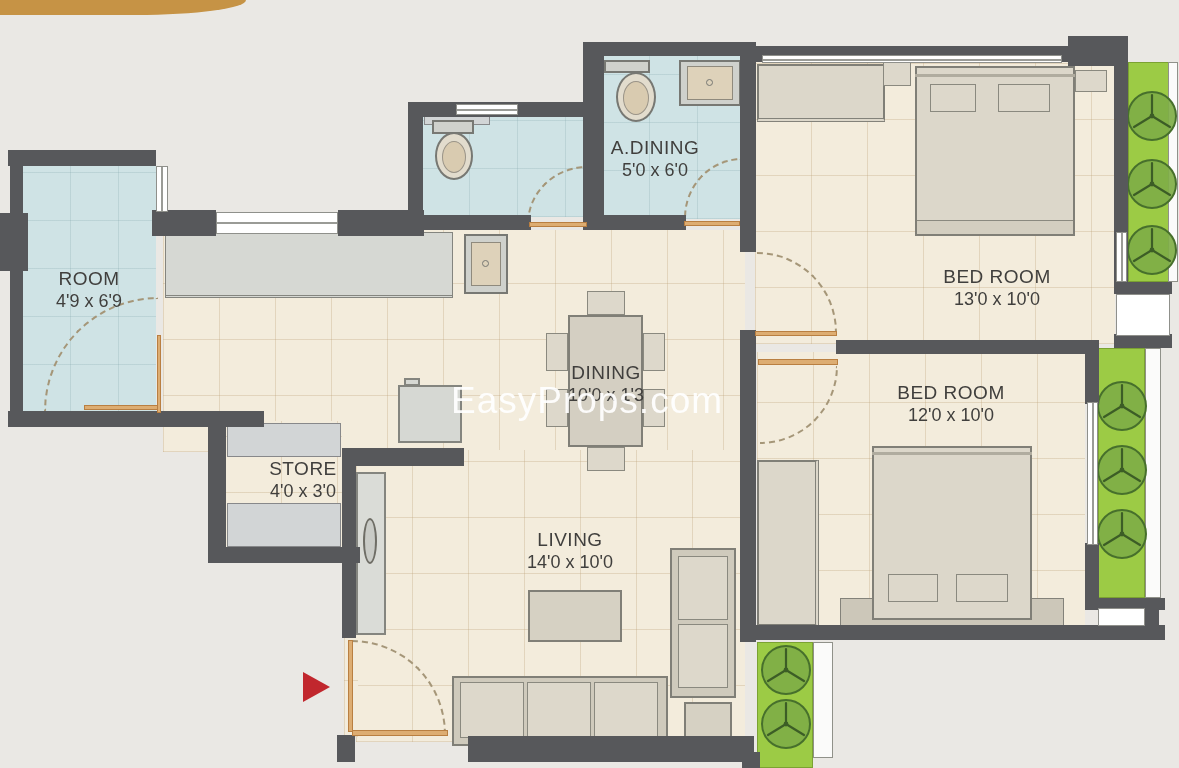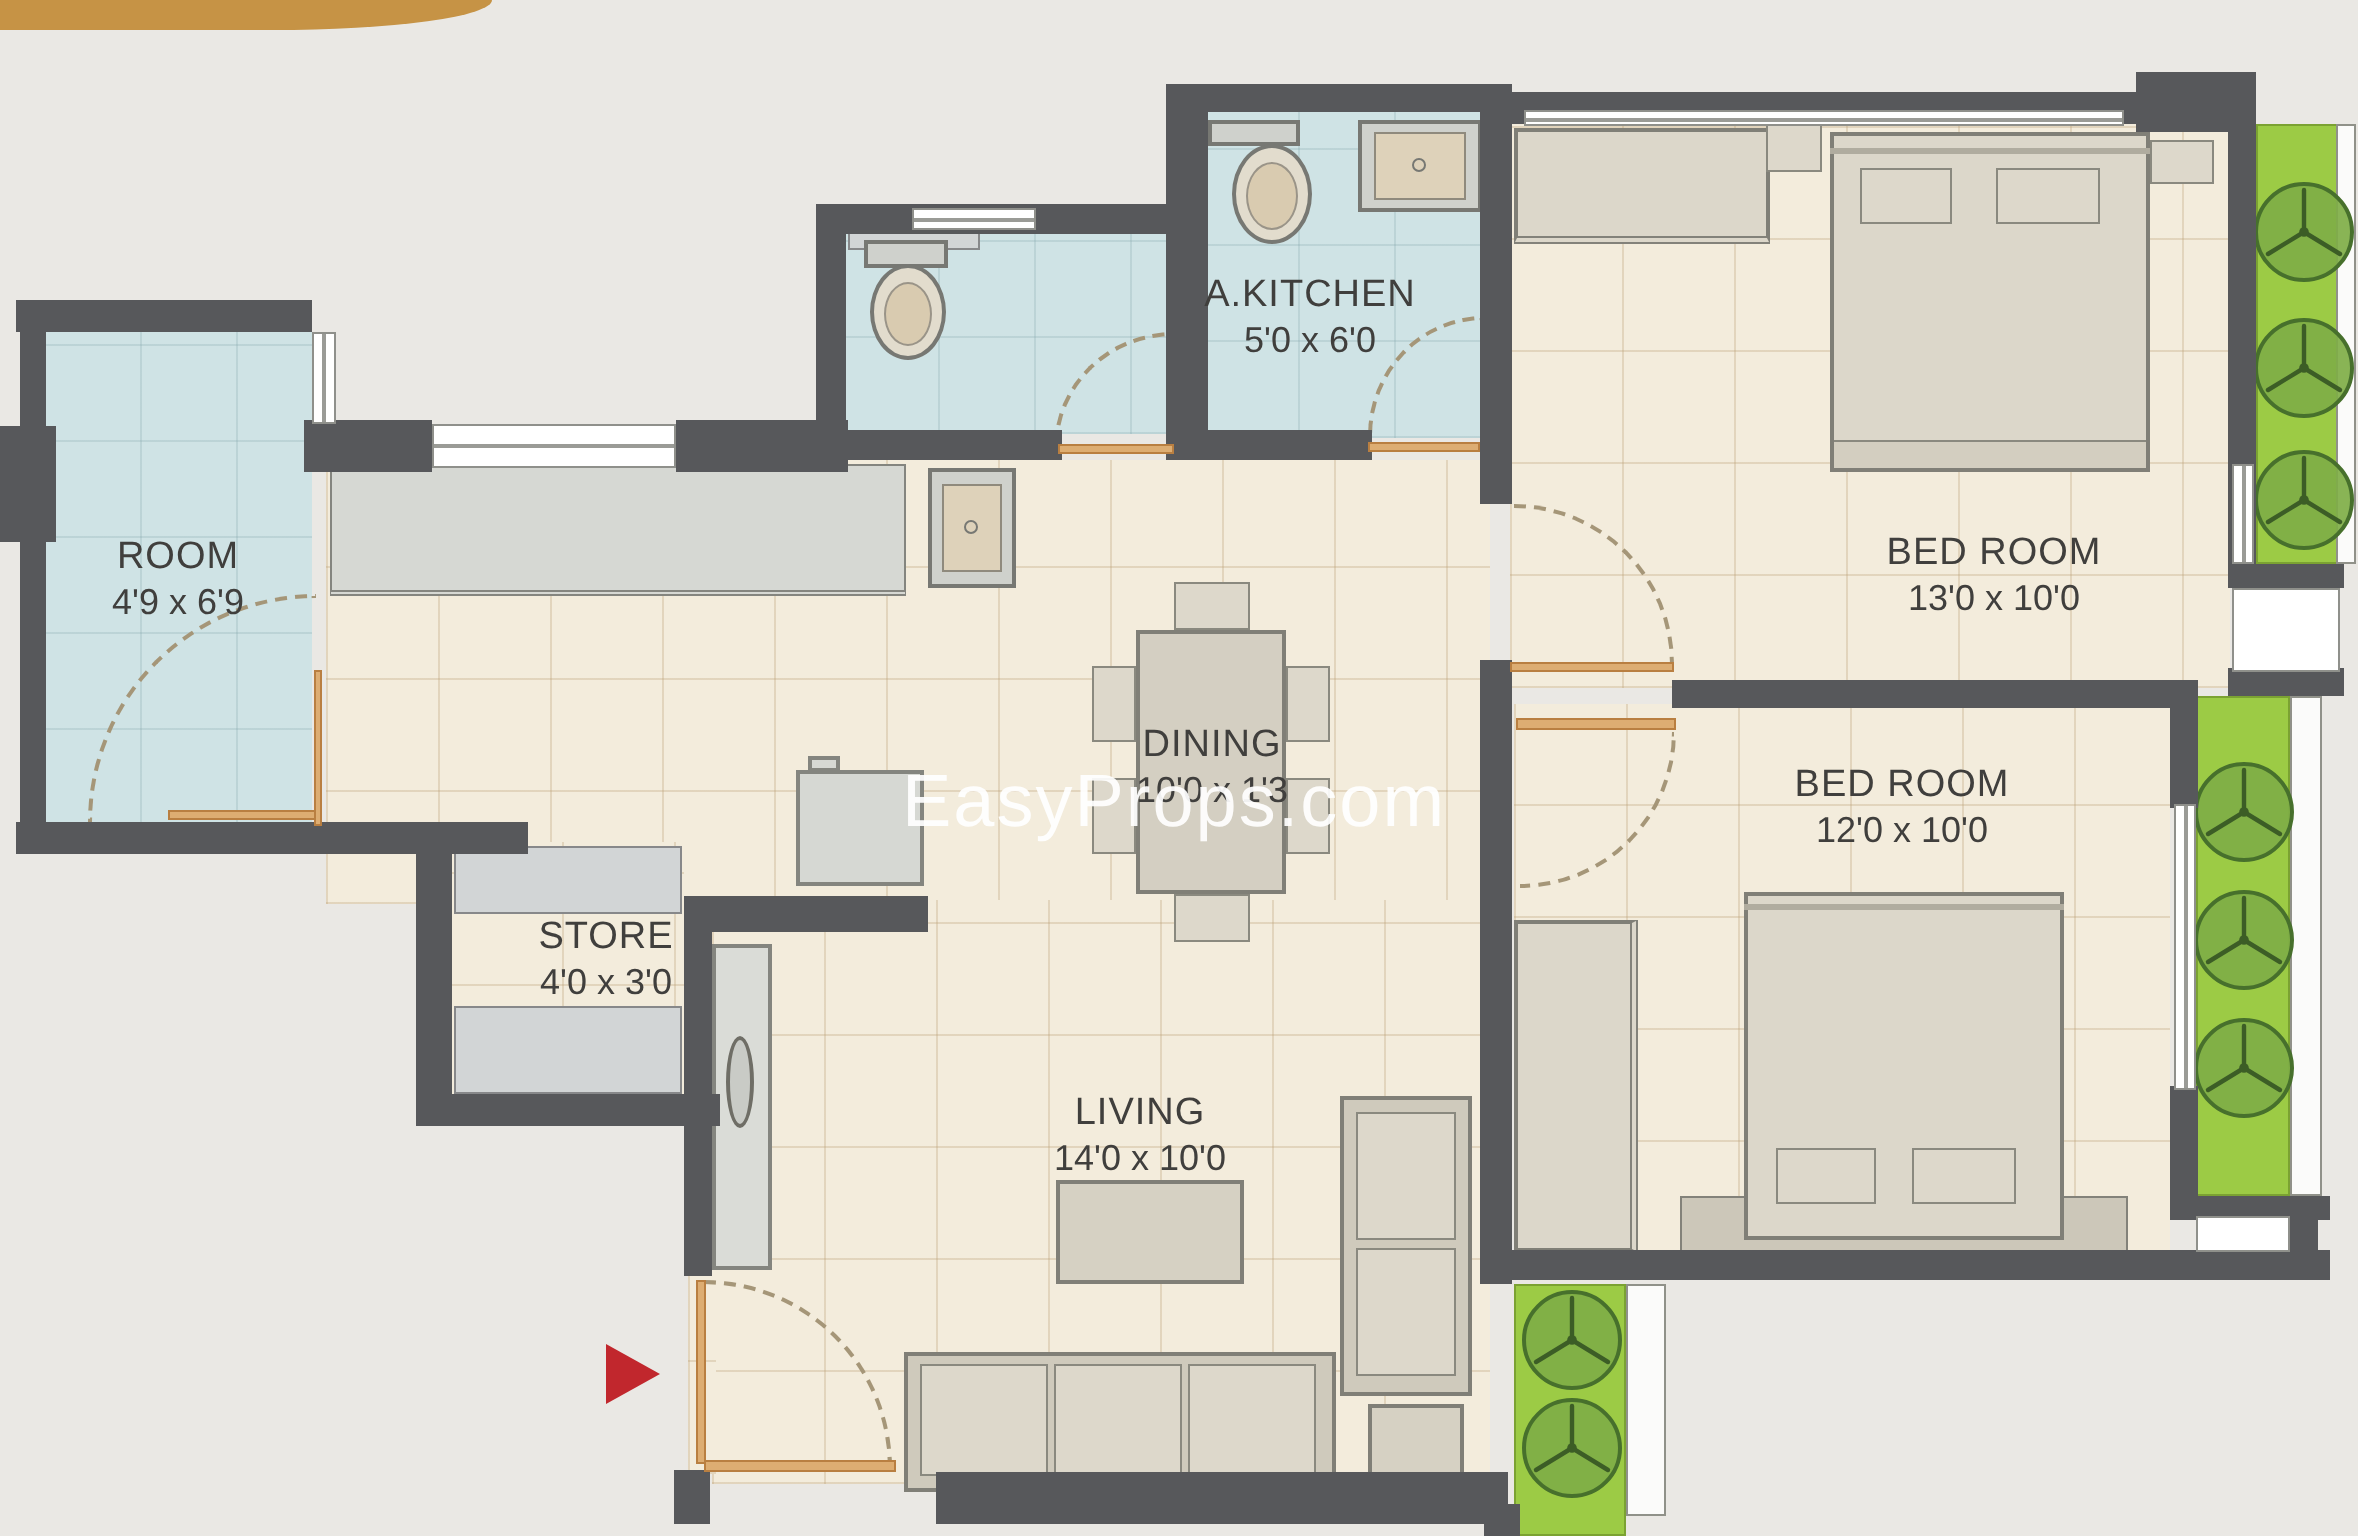--- a/index.html
+++ b/index.html
@@ -277,28 +277,28 @@
 
   <div class="abs lbl" style="left:9px;top:268px;width:160px;">
     <div class="nm">ROOM</div>
     <div class="dm">4'9 x 6'9</div>
   </div>
   <div class="abs lbl" style="left:223px;top:458px;width:160px;">
     <div class="nm">STORE</div>
     <div class="dm">4'0 x 3'0</div>
   </div>
   <div class="abs lbl" style="left:575px;top:137px;width:160px;">
-    <div class="nm">A.KITCHEN</div>
+    <div class="nm">A.DINING</div>
     <div class="dm">5'0 x 6'0</div>
   </div>
   <div class="abs lbl" style="left:526px;top:362px;width:160px;">
     <div class="nm">DINING</div>
     <div class="dm">10'0 x 1'3</div>
   </div>
-  <div class="abs lbl" style="left:490px;top:529px;width:160px;margin-top:17px;">
+  <div class="abs lbl" style="left:490px;top:529px;width:160px;">
     <div class="nm">LIVING</div>
     <div class="dm">14'0 x 10'0</div>
   </div>
   <div class="abs lbl" style="left:917px;top:266px;width:160px;">
     <div class="nm">BED ROOM</div>
     <div class="dm">13'0 x 10'0</div>
   </div>
   <div class="abs lbl" style="left:871px;top:382px;width:160px;">
     <div class="nm">BED ROOM</div>
     <div class="dm">12'0 x 10'0</div>

